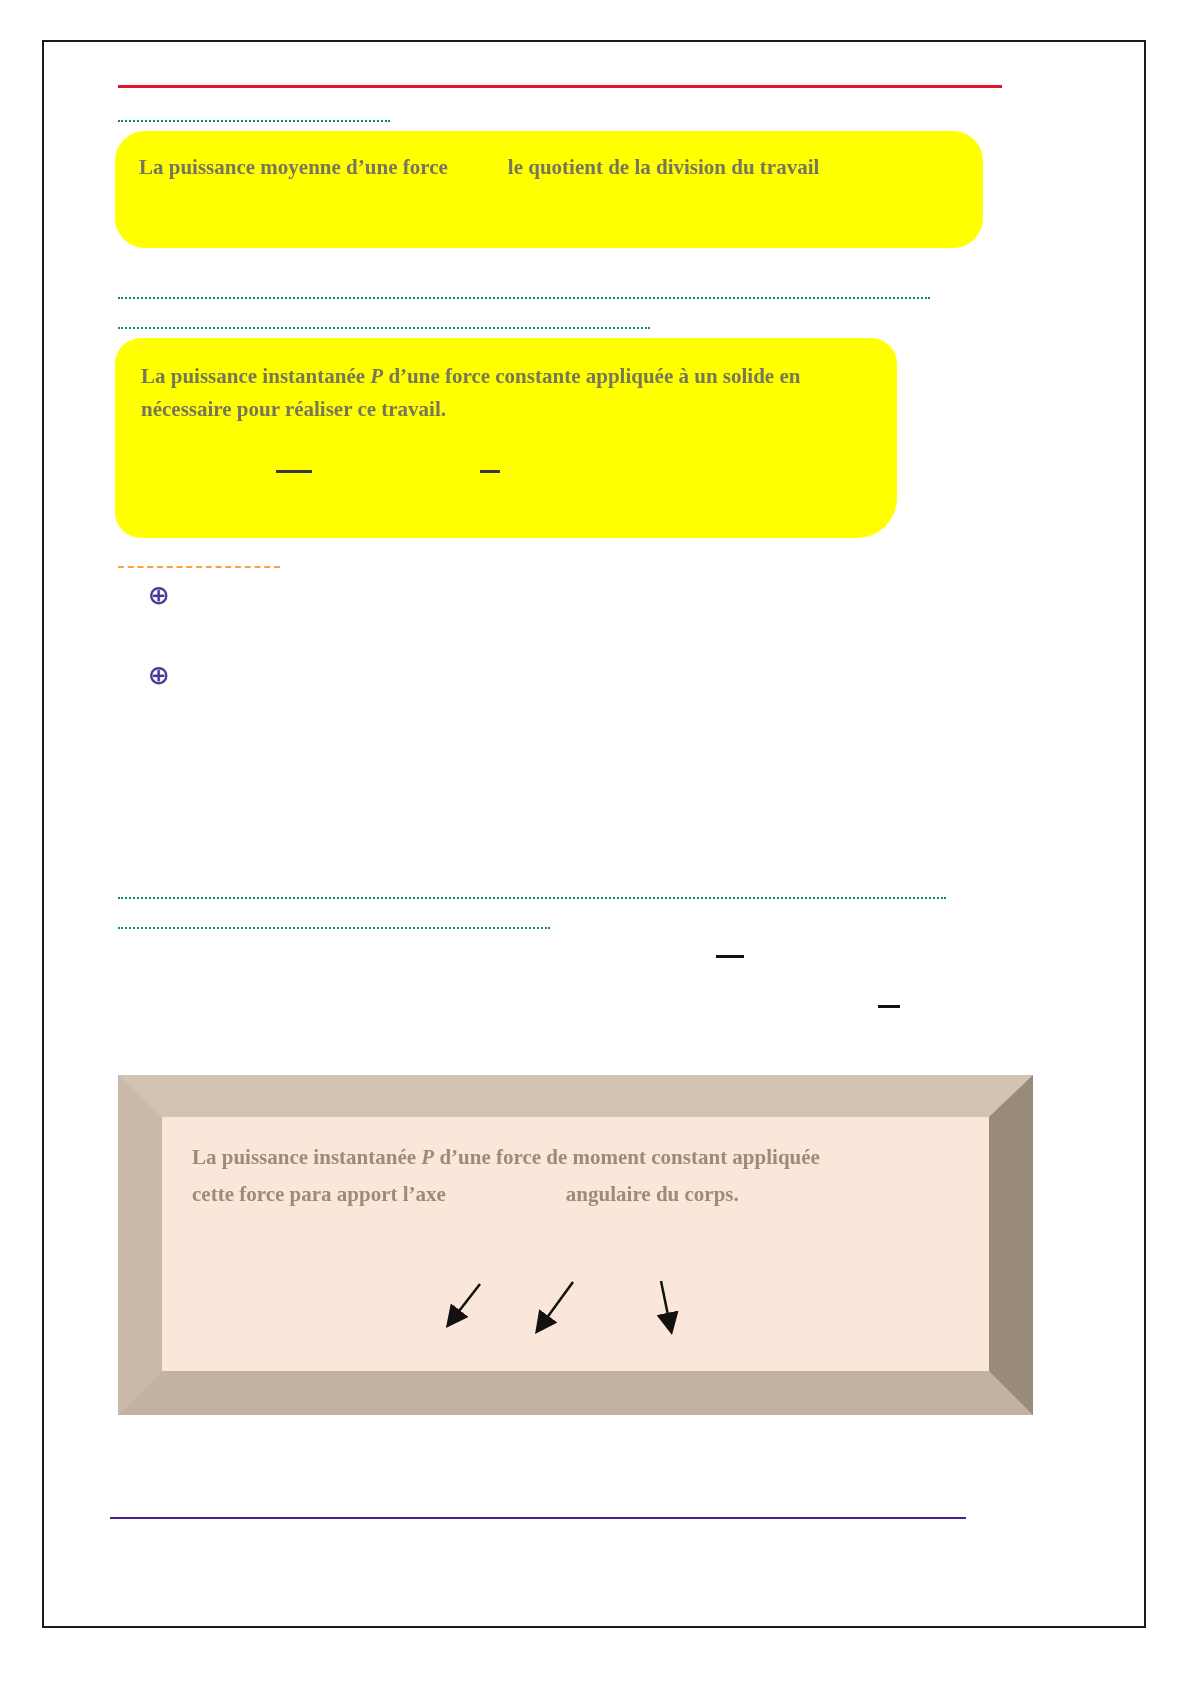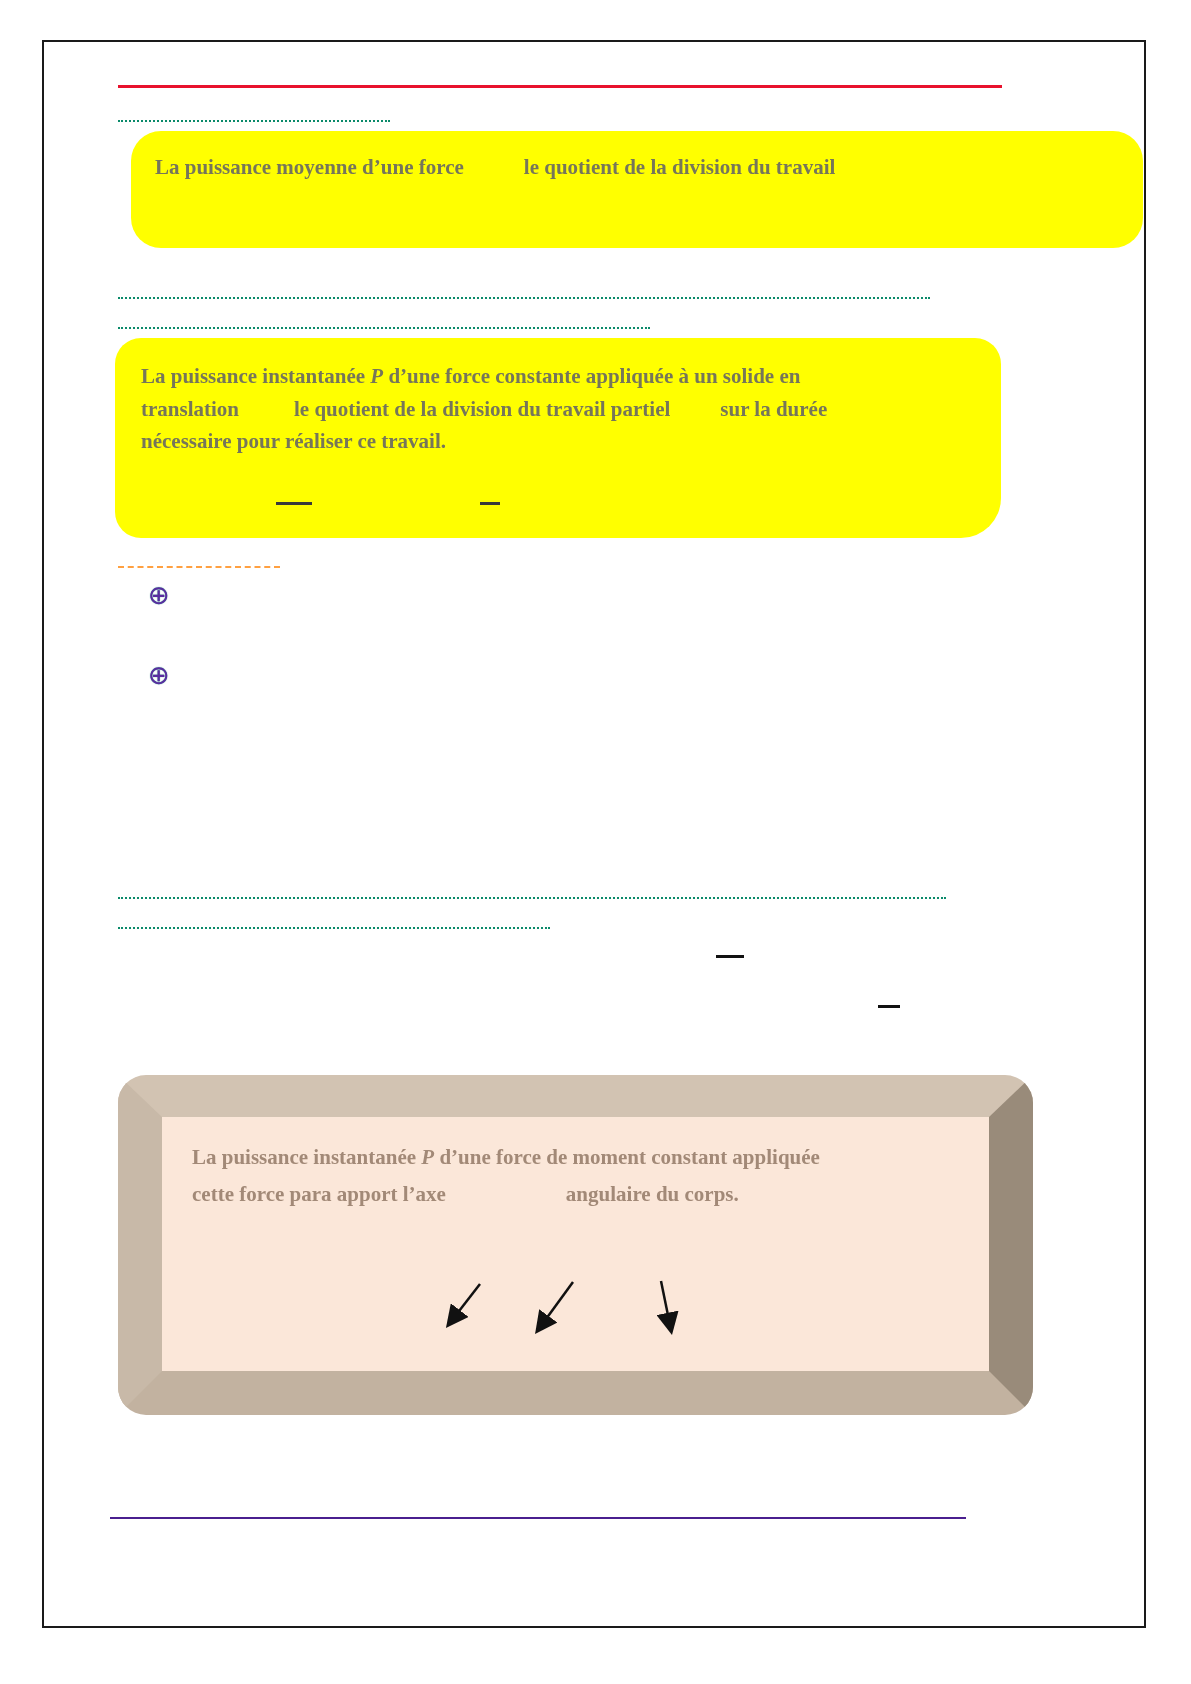--- a/index.html
+++ b/index.html
@@ -38,28 +38,28 @@
 
   .yellow-box {
     position: absolute;
     background: #ffff00;
     color: #76765a;
     font-weight: bold;
     font-size: 21px;
     line-height: 1.55;
   }
   .yellow-box-1 {
-    left: 131px; top: 131px;
-    width: 1012px; height: 117px;
+    left: 115px; top: 131px;
+    width: 868px; height: 117px;
     border-radius: 30px;
     padding: 20px 24px 0 24px;
   }
   .yellow-box-2 {
     left: 115px; top: 338px;
-    width: 886px; height: 200px;
+    width: 782px; height: 200px;
     border-radius: 26px 26px 40px 26px;
     padding: 22px 26px 0 26px;
   }
   .tline { white-space: nowrap; }
   .gap { display: inline-block; height: 1px; }
   .g60 { width: 60px; }
   .g55 { width: 55px; }
   .g50 { width: 50px; }
   .g12 { width: 12px; }
   .math-w { font-style: italic; font-family: "Liberation Serif", serif; }
@@ -111,21 +111,20 @@
     position: absolute;
     left: 118px; top: 1075px;
     width: 915px; height: 340px;
     border-style: solid;
     border-width: 42px 44px 44px 44px;
     border-top-color: #d2c3b2;
     border-left-color: #c8b9a8;
     border-bottom-color: #c2b2a0;
     border-right-color: #998b7a;
     background: #fbe7d9;
-    border-radius: 28px;
   }
   .frame-inner {
     position: relative;
     width: 100%; height: 100%;
     padding: 22px 32px 0 30px;
     color: #a28977;
     font-weight: bold;
     font-size: 21px;
     line-height: 1.75;
   }
@@ -162,23 +161,20 @@
   </div>
 
   <div class="dotted-green dots-2"></div>
   <div class="dotted-green dots-3"></div>
 
   <div class="yellow-box yellow-box-2">
     <div class="tline">
       <span>La puissance instantanée</span>
       <span class="math-w">P</span>
       <span>d’une force constante appliquée à un solide en</span>
-    </div>
-    <div class="tline">
-      <span>translation</span><span class="gap g55"></span><span>le quotient de la division du travail partiel</span><span class="gap g50"></span><span>sur la durée</span>
     </div>
     <div class="tline center-line">
       <span>nécessaire pour réaliser ce travail.</span>
     </div>
     <div class="frac-row">
       <span class="frac-dark fd1"></span><span class="frac-dark fd2"></span>
     </div>
   </div>
 
   <div class="orange-dashes"></div>

